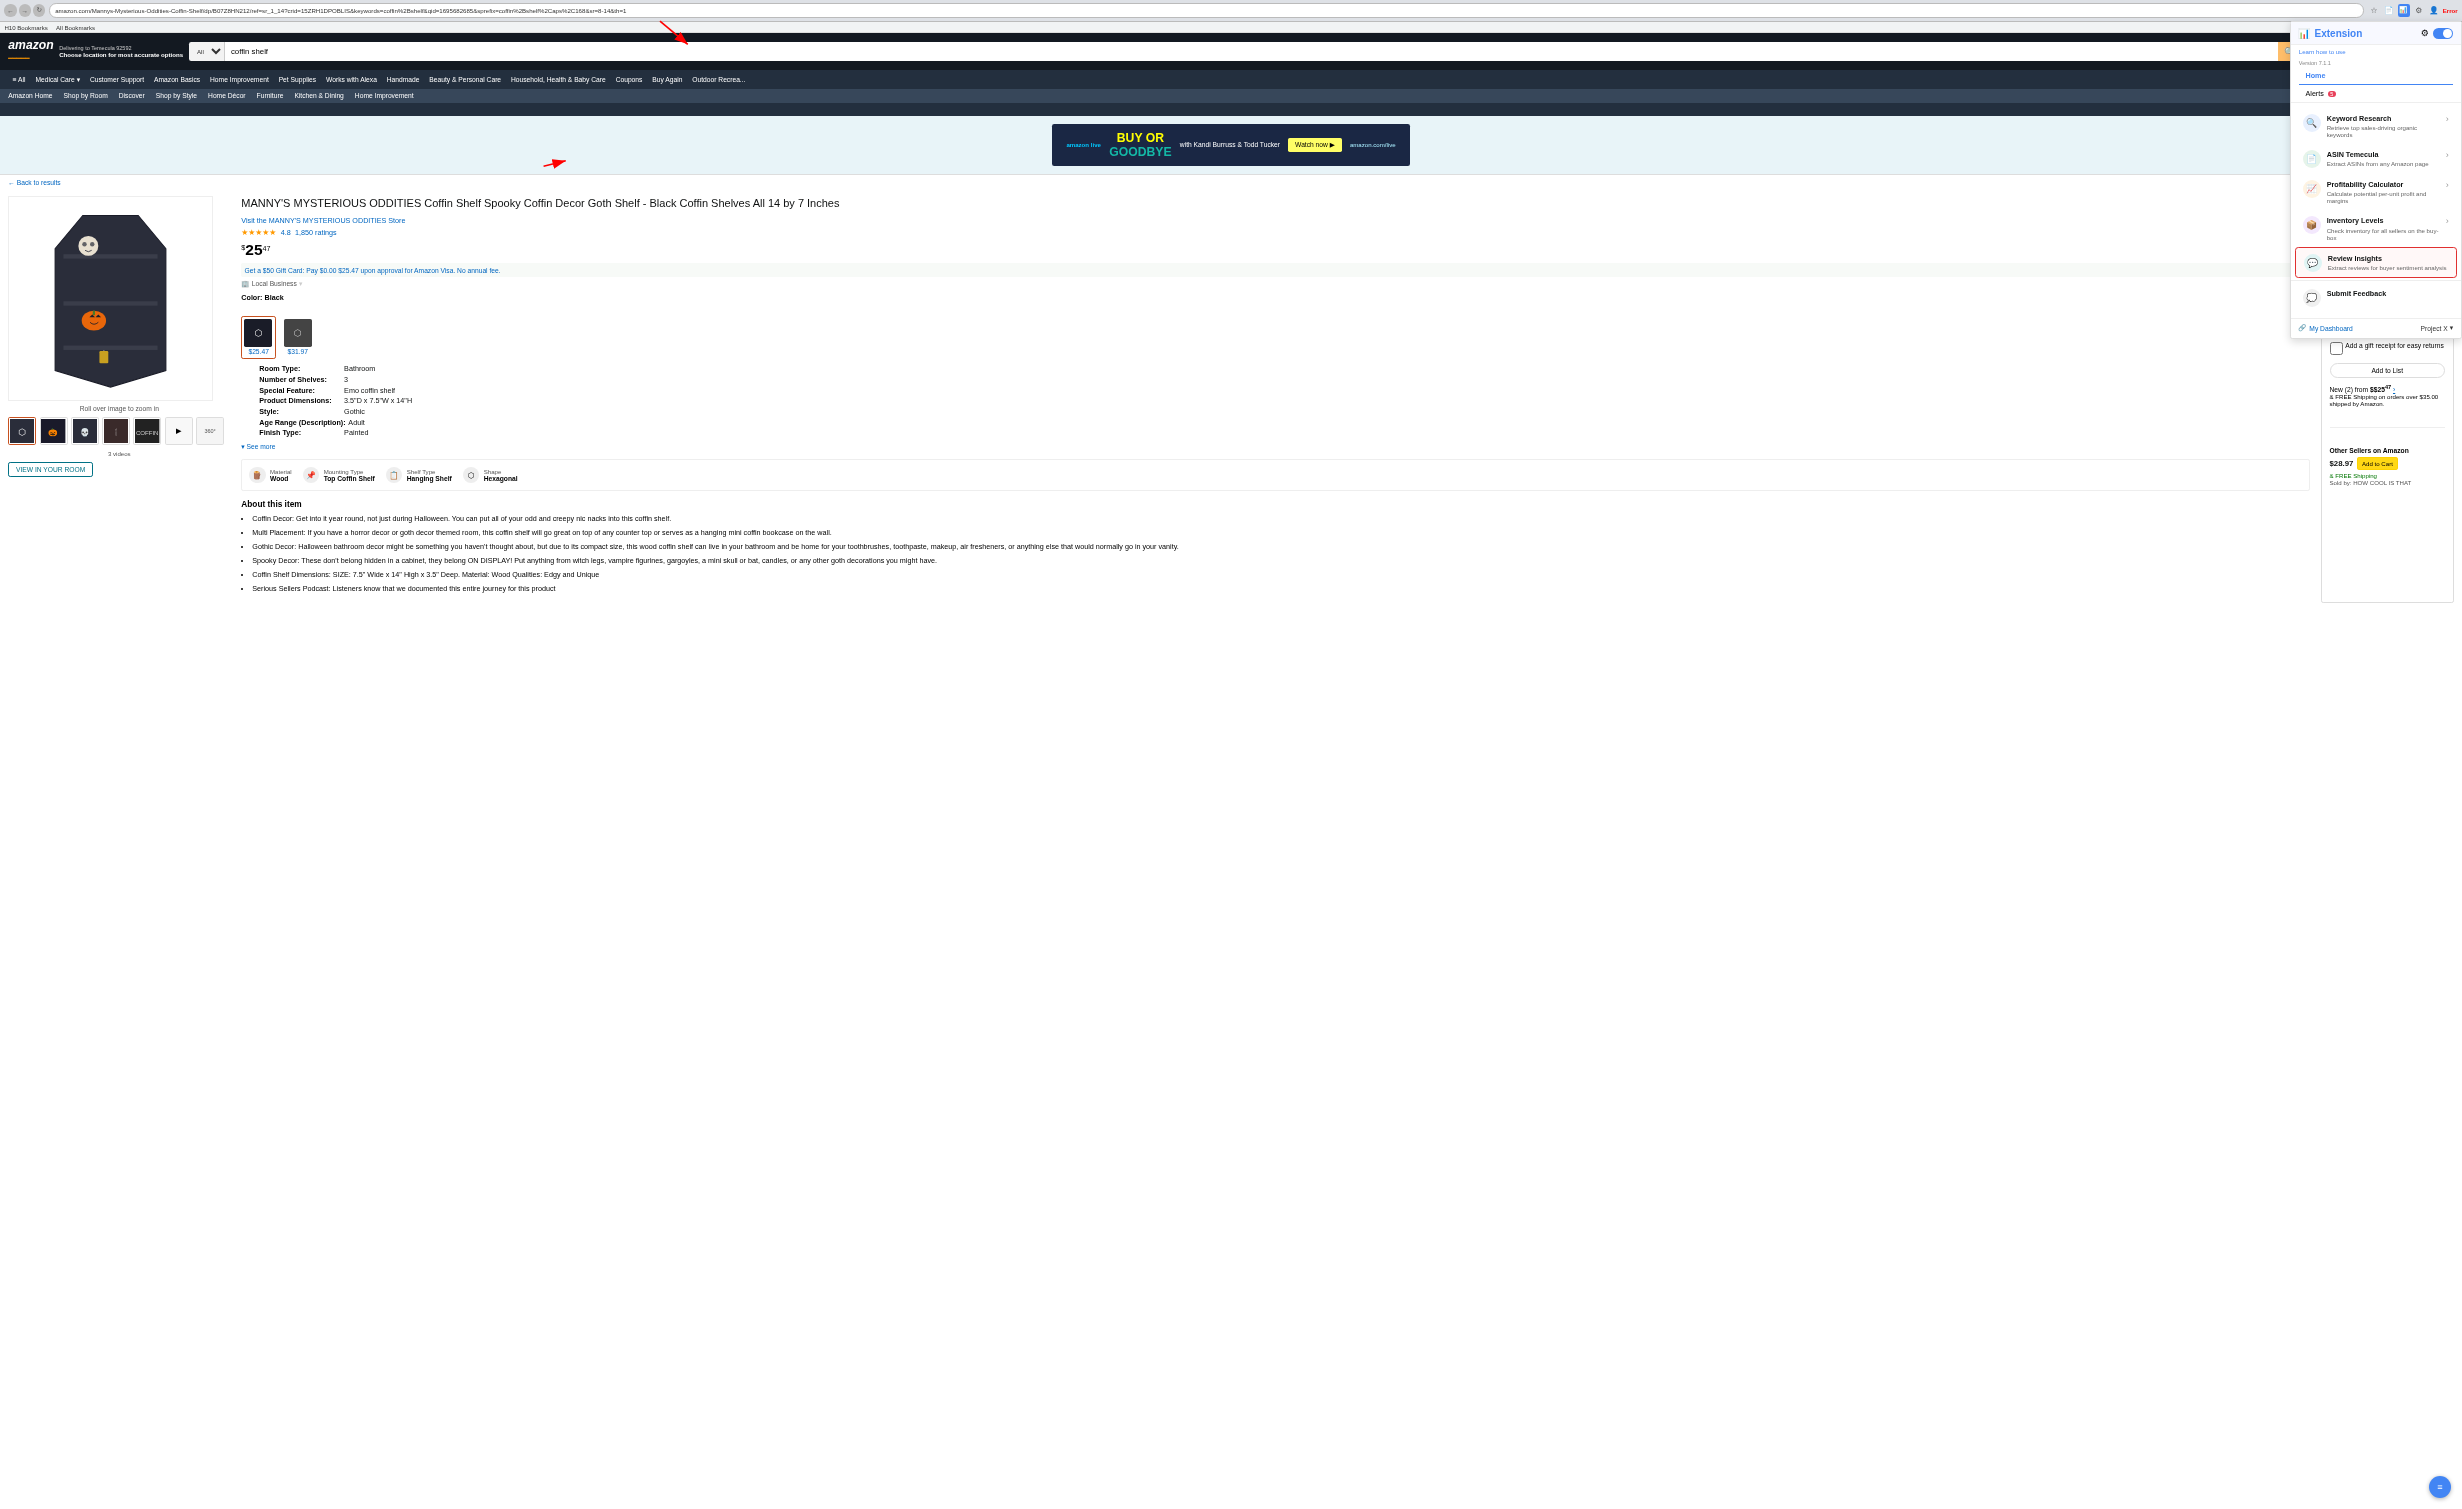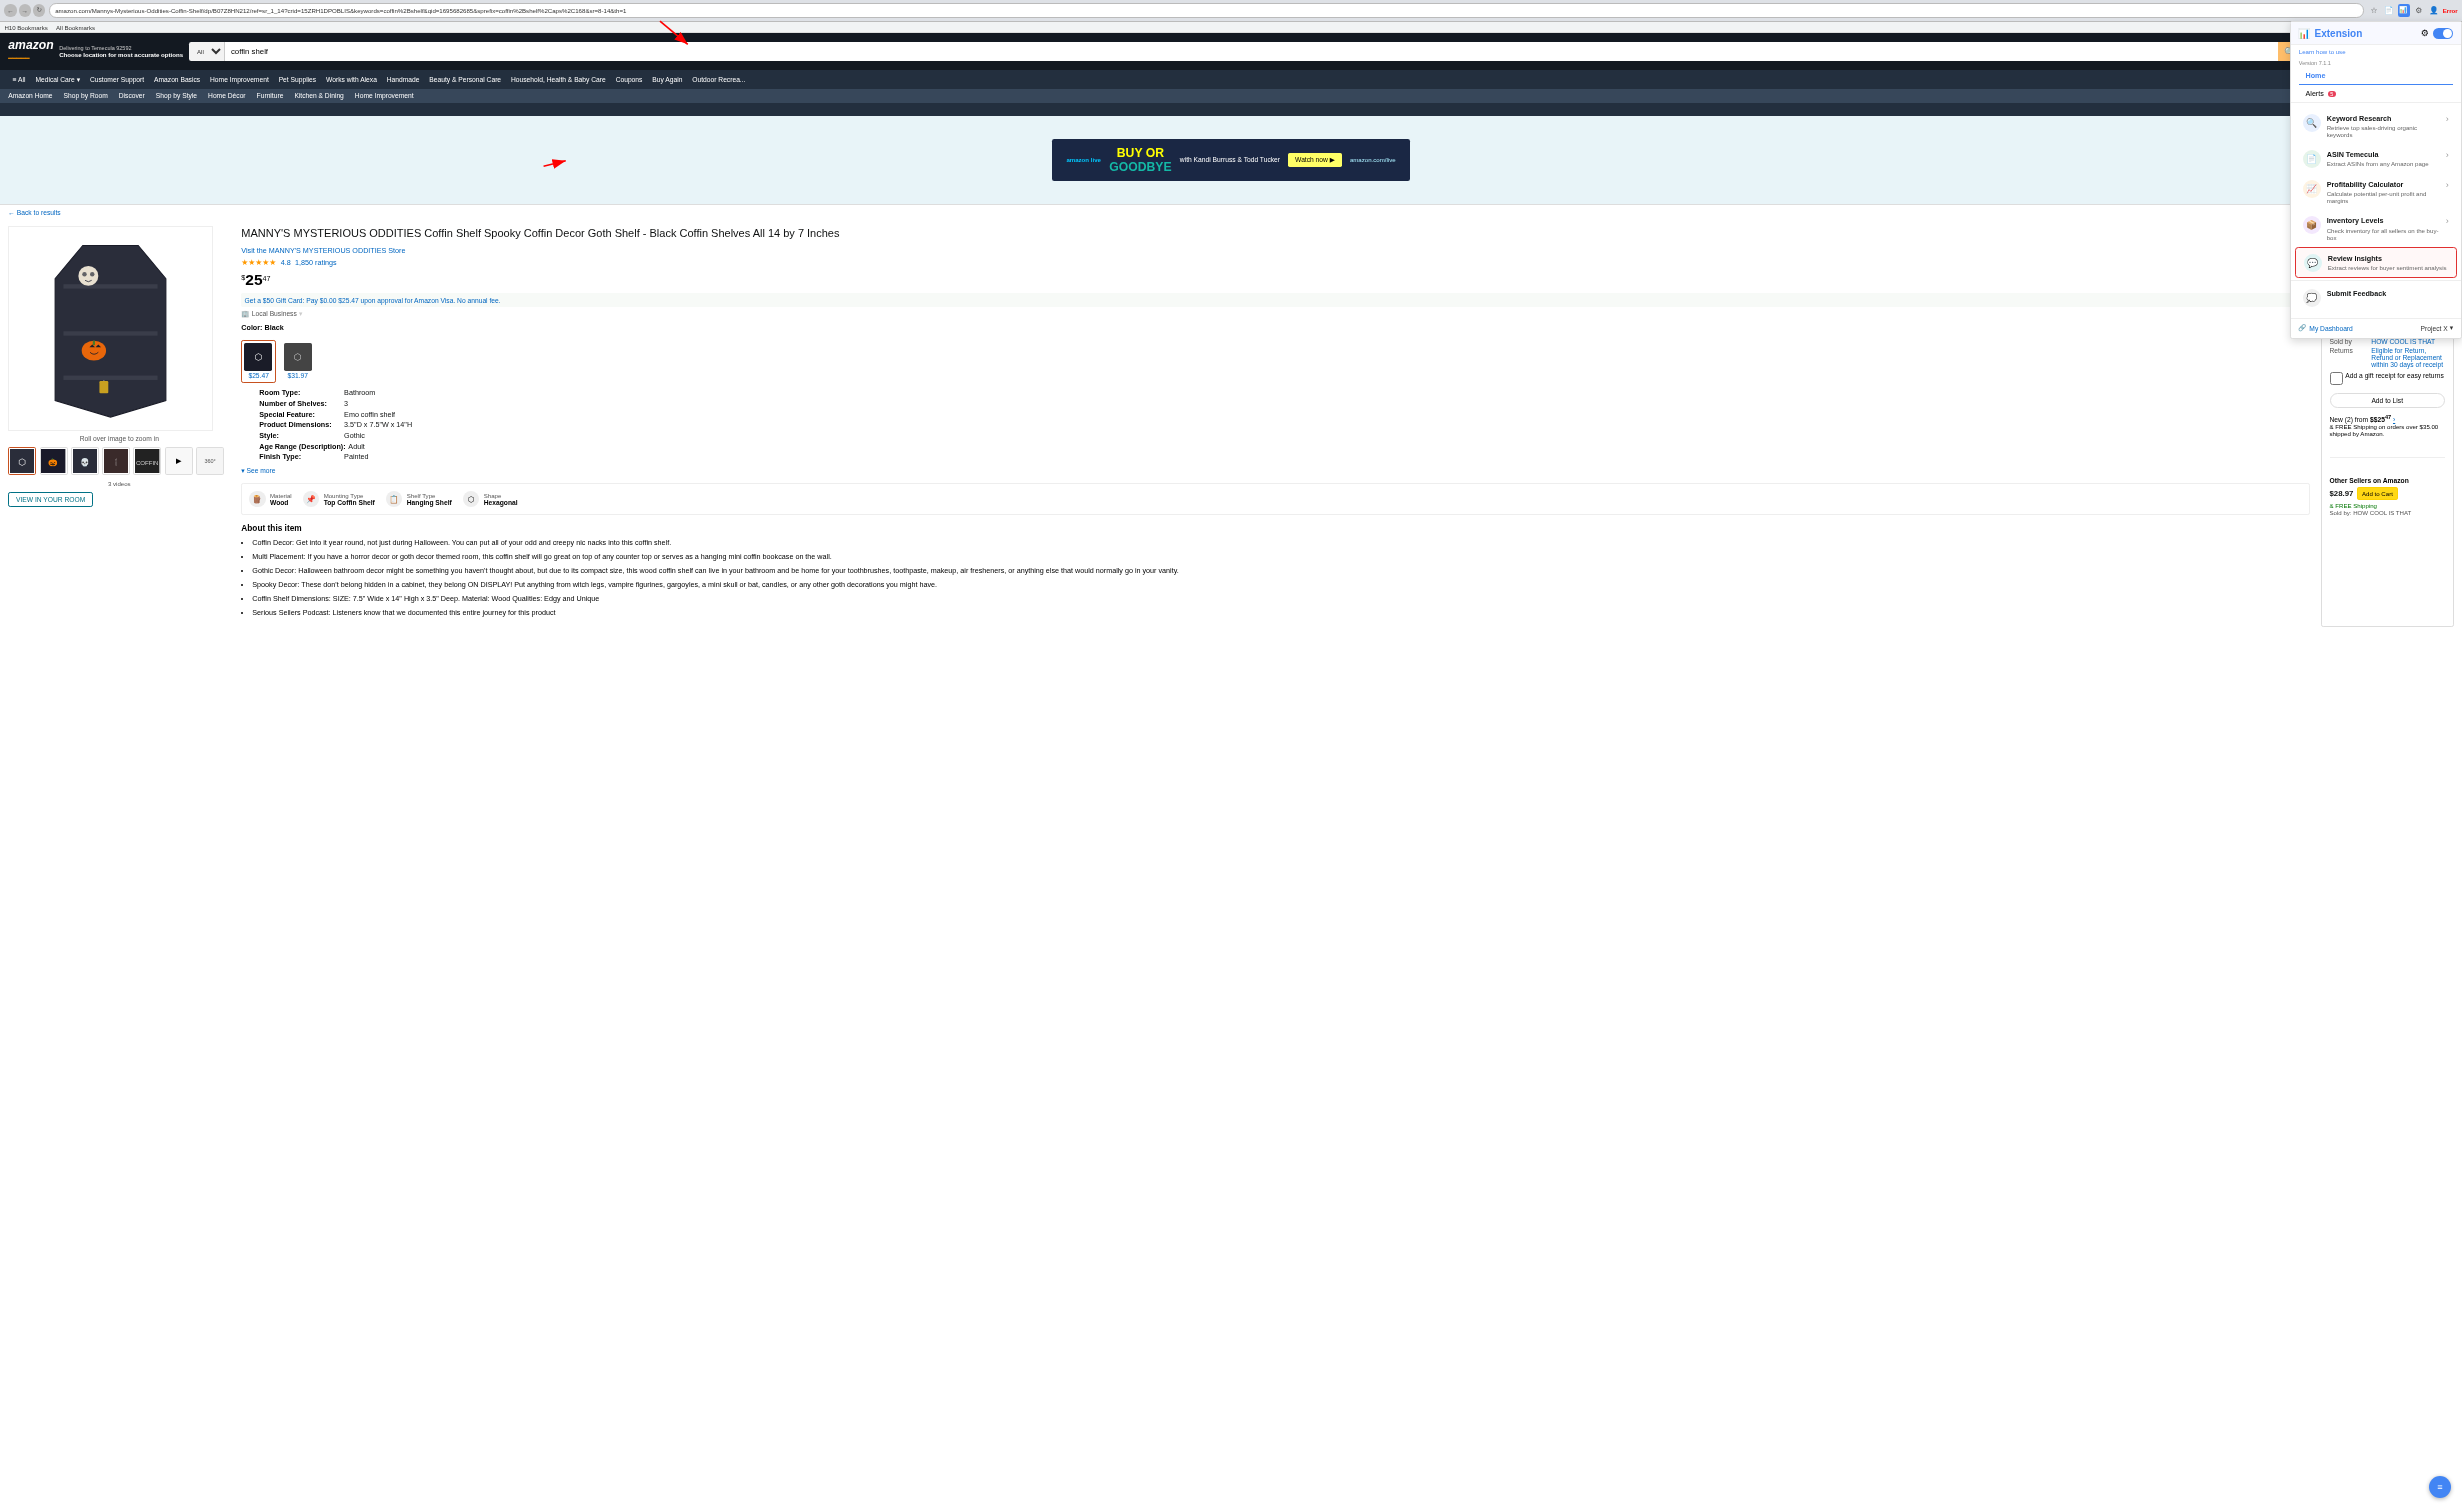--- a/index.html
+++ b/index.html
@@ -99,21 +99,21 @@
       gap: 11px;
       color: #fff;
       font-size: 6.7px;
     }
     .secondary-nav-item { cursor: pointer; white-space: nowrap; }
 
     
     .banner {
       background: #e8f4f8;
       text-align: center;
-      padding: 23px;
+      padding: 8px;
       border-bottom: 0.6px solid #ddd;
     }
     .banner-inner {
       display: inline-flex;
       align-items: center;
       gap: 8.3px;
       background: #1a2744;
       color: #fff;
       padding: 6.7px 14px;
       border-radius: 2.2px;
@@ -189,21 +189,21 @@
     }
     .gift-card-row {
       font-size: 6.7px; color: #0066c0; margin: 2.8px 0;
       background: #f7faf7; padding: 3.3px; border-radius: 1.7px;
     }
     .local-biz {
       font-size: 6.7px; color: #555; margin: 2.8px 0;
       display: flex; align-items: center; gap: 2.2px; cursor: pointer;
     }
     .color-section { margin: 5.5px 0; }
-    .color-label { font-size: 7.2px; font-weight: bold; margin-bottom: 8px; }
+    .color-label { font-size: 7.2px; font-weight: bold; margin-bottom: 14px; }
     .color-options { display: flex; gap: 4.4px; }
     .color-option {
       border: 1.1px solid transparent; border-radius: 2.2px; cursor: pointer;
       overflow: hidden; padding: 1.1px;
     }
     .color-option.selected { border-color: #c7511f; }
     .color-chip {
       width: 30.5px; text-align: center; font-size: 6.1px; padding: 1.1px;
     }
     .color-chip-img {

